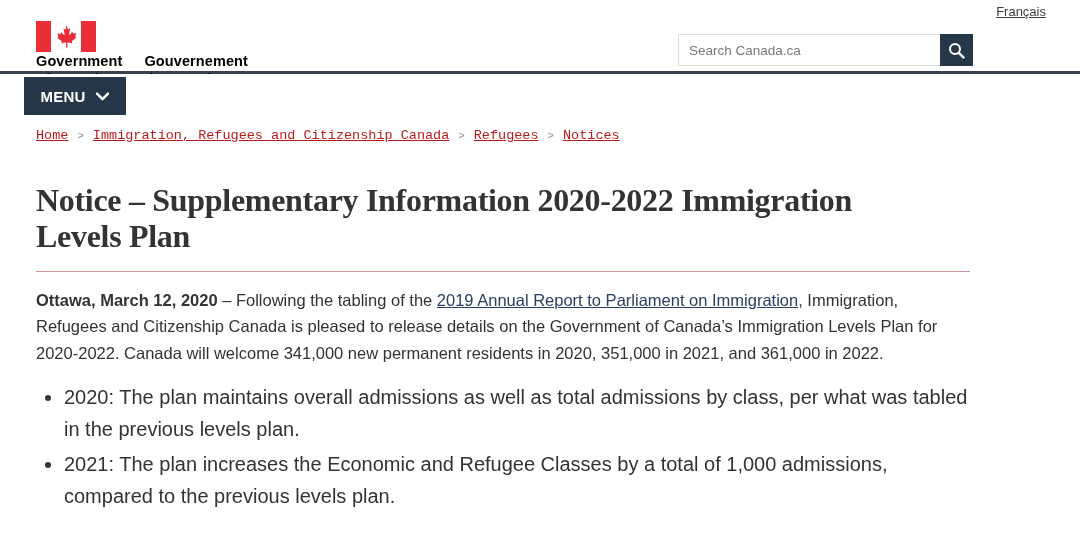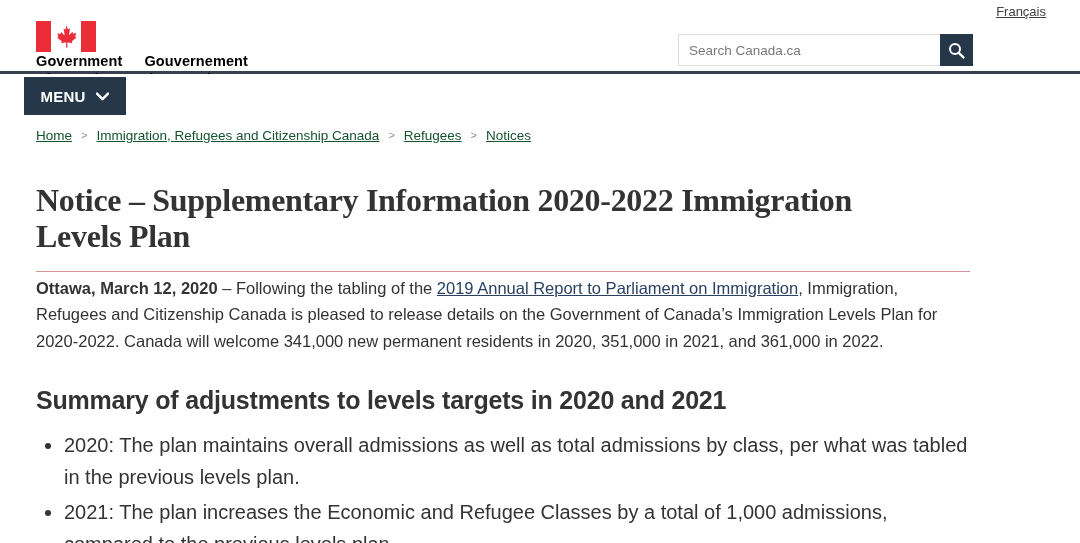--- a/index.html
+++ b/index.html
@@ -132,24 +132,25 @@
   .breadcrumb {
     margin: 0;
     padding: 0 0 0 36px;
     display: flex;
     align-items: center;
     flex-wrap: nowrap;
     font-size: 13.5px;
     height: 26px;
   }
   .breadcrumb a {
-    color: #14532d;
+    color: #b91c1c;
     text-decoration: underline;
     cursor: pointer;
     white-space: nowrap;
+    font-family: Liberation Mono, monospace;
   }
   .breadcrumb .sep {
     color: #8f8f8f;
     margin: 0 9px;
     font-size: 11px;
   }
 
   
   .main {
     padding: 0 36px;
@@ -169,21 +170,21 @@
 
   .title-rule {
     margin: 16px 0 0 0;
     border: none;
     border-top: 1px solid #af3c43;
     opacity: 0.55;
     width: 934px;
   }
 
   .lede {
-    margin: 3px 0 0 0;
+    margin: 15px 0 0 0;
     font-size: 16.5px;
     line-height: 1.62;
     color: #333333;
     max-width: 926px;
   }
   .lede b { font-weight: 700; }
   .lede a {
     color: #284162;
     text-decoration: underline;
     cursor: pointer;
@@ -267,20 +268,19 @@
 <main class="main">
 
   <h1 class="page-title">Notice – Supplementary Information 2020-2022 Immigration Levels Plan</h1>
 
   <hr class="title-rule">
 
   <p class="lede">
     <b>Ottawa, March 12, 2020</b><span> – Following the tabling of the </span><a>2019 Annual Report to Parliament on Immigration</a><span>, Immigration, Refugees and Citizenship Canada is pleased to release details on the Government of Canada’s Immigration Levels Plan for 2020-2022. Canada will welcome 341,000 new permanent residents in 2020, 351,000 in 2021, and 361,000 in 2022.</span>
   </p>
 
-  <h2 class="section-title">Summary of adjustments to levels targets in 2020 and 2021</h2>
 
   <ul class="bullets">
     <li>2020: The plan maintains overall admissions as well as total admissions by class, per what was tabled in the previous levels plan.</li>
     <li>2021: The plan increases the Economic and Refugee Classes by a total of 1,000 admissions, compared to the previous levels plan.</li>
   </ul>
 
 </main>
 
 </body></html>

